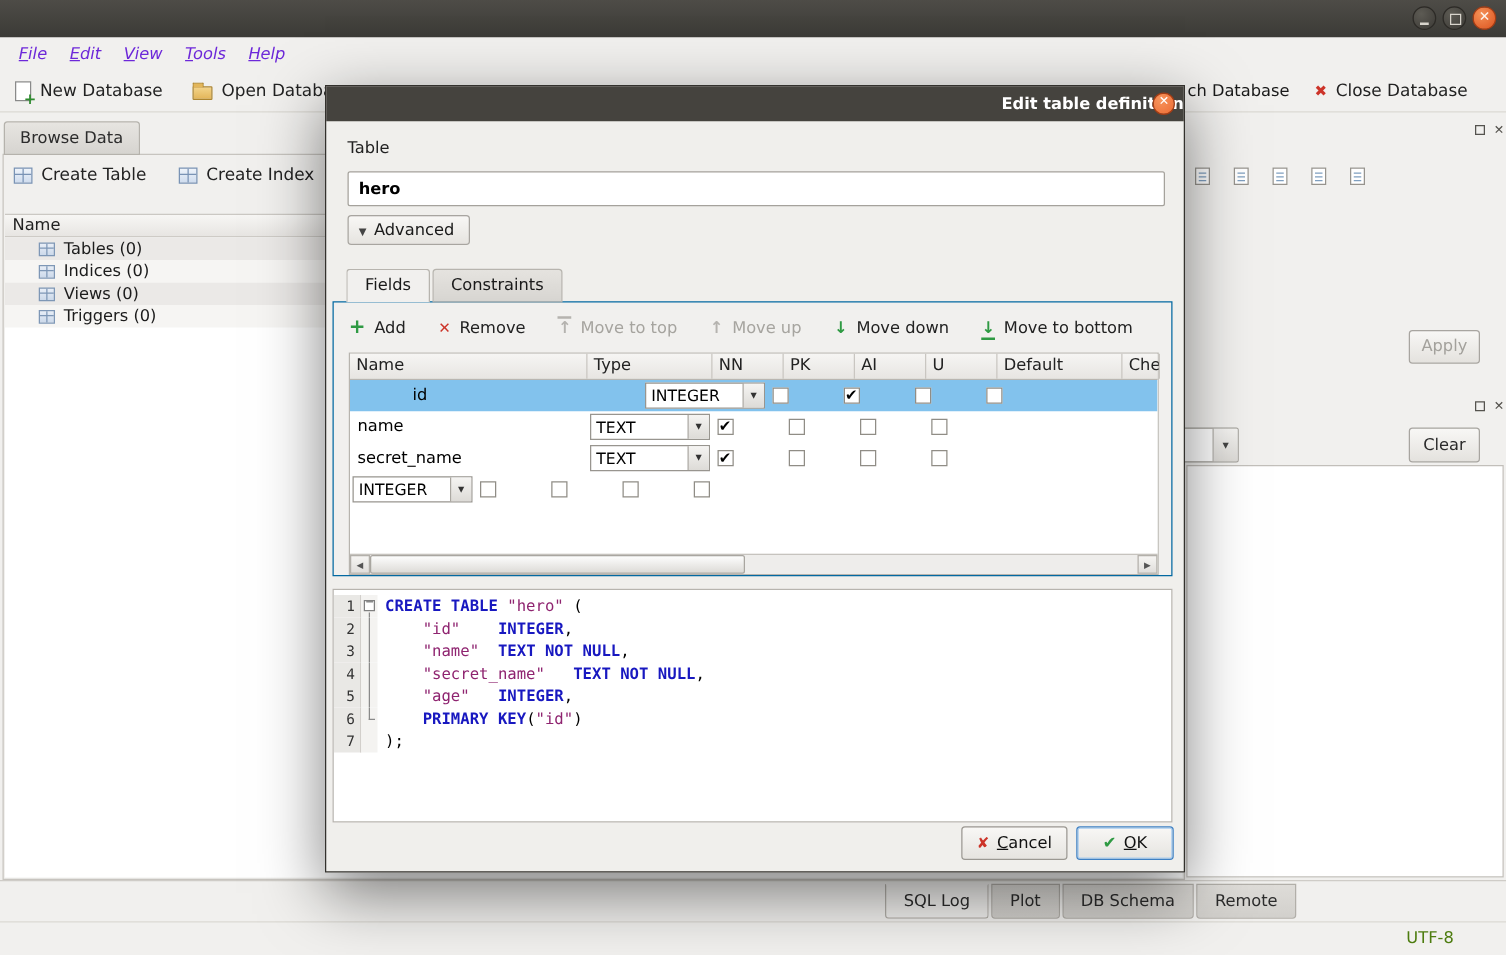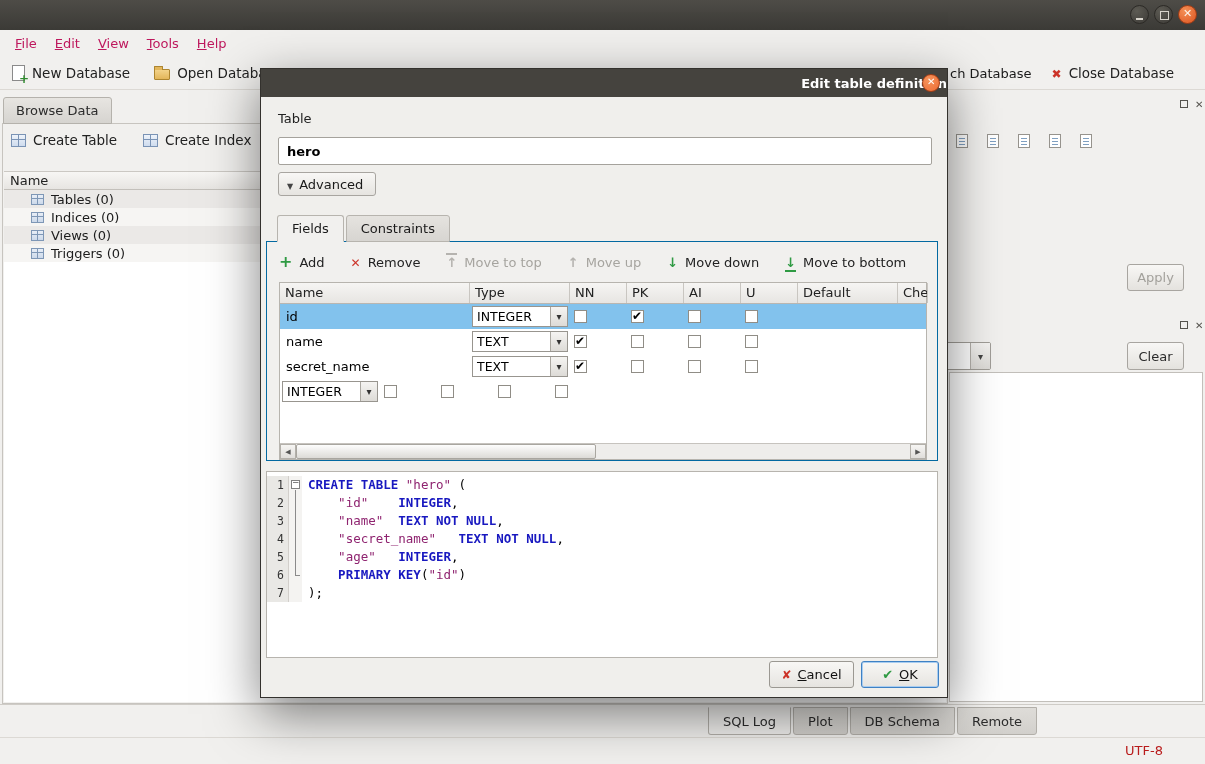--- a/index.html
+++ b/index.html
@@ -15,21 +15,21 @@
   .wbtn { width:19px; height:19px; border-radius:50%; border:1px solid #2c2a26;
           background:radial-gradient(circle at 35% 30%,#5d5b54,#3c3a36); position:relative; }
   .wbtn.close { background:radial-gradient(circle at 35% 30%,#f49056,#dd5420); border-color:#a33d15; }
   .glyph-min::before { content:""; position:absolute; left:5px; top:12px; width:7px; height:2px; background:#d8d4cc; }
   .glyph-max::before { content:""; position:absolute; left:5px; top:5px; width:7px; height:7px; border:1.5px solid #d8d4cc; }
   .glyph-x::before { content:"✕"; position:absolute; left:4px; top:1px; font-size:11px; color:#fdf3ea; font-weight:bold; }
 
   
   .menubar { position:absolute; top:30px; left:0; width:1205px; height:26px; background:#f1f0ee;
              display:flex; align-items:center; padding-left:6px; }
-  .menu-item { padding:3px 9px; font-size:13px; color:#be185d; }
+  .menu-item { padding:3px 9px; font-size:13px; color:#6d28d9;font-style:italic; }
   .toolbar { position:absolute; top:56px; left:0; width:1205px; height:34px; background:#f1f0ee;
              border-bottom:1px solid #dcd9d4; }
   .toolbar-left { position:absolute; left:12px; top:56px; height:34px; display:flex; align-items:center; gap:24px; }
   .toolbar-right { position:absolute; left:950px; top:56px; height:34px; display:flex; align-items:center; gap:20px; }
   .tbtn { display:flex; align-items:center; gap:7px; font-size:13.5px; color:#222; }
   .page-icon { width:13px; height:16px; background:#fff; border:1px solid #8a8a8a; position:relative; }
   .page-icon::after { content:"+"; position:absolute; right:-5px; bottom:-6px; color:#2e8b2e; font-weight:bold; font-size:12px; }
   .folder-icon { width:16px; height:11px; background:linear-gradient(#f3d389,#e3b65a); border:1px solid #ad852f;
                  border-radius:1px; position:relative; margin-top:3px; }
   .folder-icon::before { content:""; position:absolute; top:-4px; left:-1px; width:7px; height:3px;
@@ -78,21 +78,21 @@
   .log-view { position:absolute; left:949px; top:372px; width:254px; height:330px; background:#fff; border:1px solid #c2bfba; }
   .sep { position:absolute; top:704px; left:0; width:1205px; height:1px; background:#cfccc7; }
 
   
   .bottom-tab-bar { position:absolute; left:708px; top:707px; display:flex; }
   .bottom-tab { height:28px; padding:6px 14px; font-size:13px; border:1px solid #b2afa9; margin-right:2px;
                 background:linear-gradient(#dedcd8,#d2d0cc); border-radius:0 0 3px 3px; color:#2c2c2c; }
   .bottom-tab.active { background:#f1f0ee; border-top-color:#f1f0ee; }
   .statusbar { position:absolute; left:0; top:737px; width:1205px; height:27px; background:#f1f0ee;
                border-top:1px solid #dcd9d4; }
-  .status-enc { position:absolute; right:42px; top:5px; color:#b91c1c; font-size:13px; }
+  .status-enc { position:absolute; right:42px; top:5px; color:#4d7c0f; font-size:13px; }
 
   
   .dialog { position:absolute; left:260px; top:68px; width:688px; height:630px; background:#f0efec;
             border:1px solid #33312d; box-shadow:0 16px 48px rgba(0,0,0,.5); z-index:30; }
   .dlg-titlebar { position:absolute; left:0; top:0; right:0; height:28px; background:var(--dialog-titlebar,#45433e);
                   display:flex; align-items:center; justify-content:flex-end; }
   .dlg-title { color:#fff; font-weight:bold; font-size:13px; }
   .dlg-close { position:absolute; right:7px; top:5px; width:18px; height:18px; border-radius:50%;
                background:radial-gradient(circle at 35% 30%,#f6945c,var(--close-button,#ee6c34)); border:1px solid #a33d15; }
   .dlg-close::before { content:"✕"; position:absolute; left:4px; top:1px; font-size:10px; color:#fff; font-weight:bold; }
@@ -352,21 +352,21 @@
             <div class="gh-cell" style="width: 100px;">Type</div>
             <div class="gh-cell" style="width: 57px;">NN</div>
             <div class="gh-cell" style="width: 57px;">PK</div>
             <div class="gh-cell" style="width: 57px;">AI</div>
             <div class="gh-cell" style="width: 57px;">U</div>
             <div class="gh-cell" style="width: 100px;">Default</div>
             <div class="gh-cell" style="width: 30px;">Che</div>
           </div>
         <div class="grid-body">
             <div class="grid-row selected">
-              <div class="gc name-cell" style="width: 190px;">id</div>
+              <div class="gc name-cell" style="width: 190px; margin-left: 44px;">id</div>
               <div class="gc type-cell" style="width: 100px;">
                 <div class="combo">
                   <span class="combo-text">INTEGER</span>
                   <span class="combo-arrow"></span>
                 </div>
               </div>
               <div class="gc cb-cell" style="width: 57px;">
                 <div class="cbx"></div>
               </div>
               <div class="gc cb-cell" style="width: 57px;">

